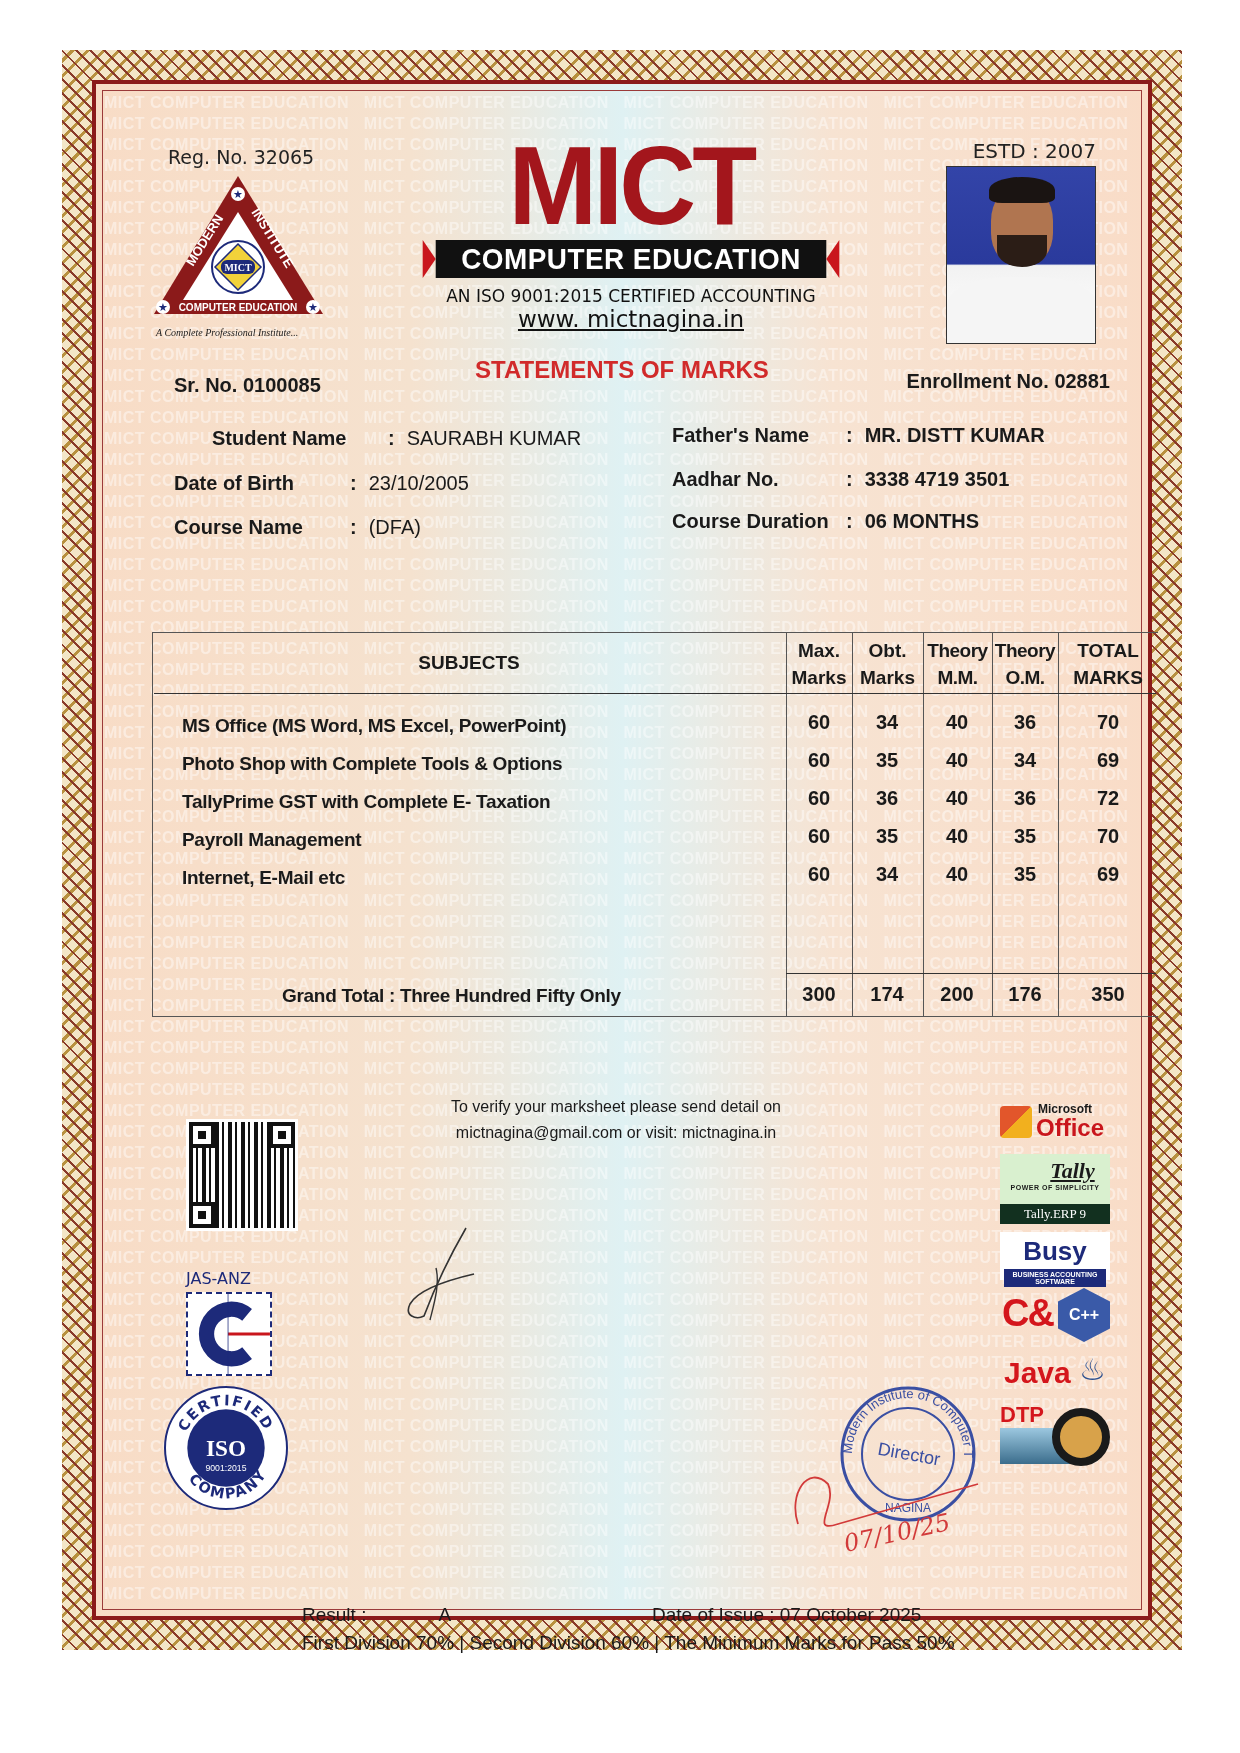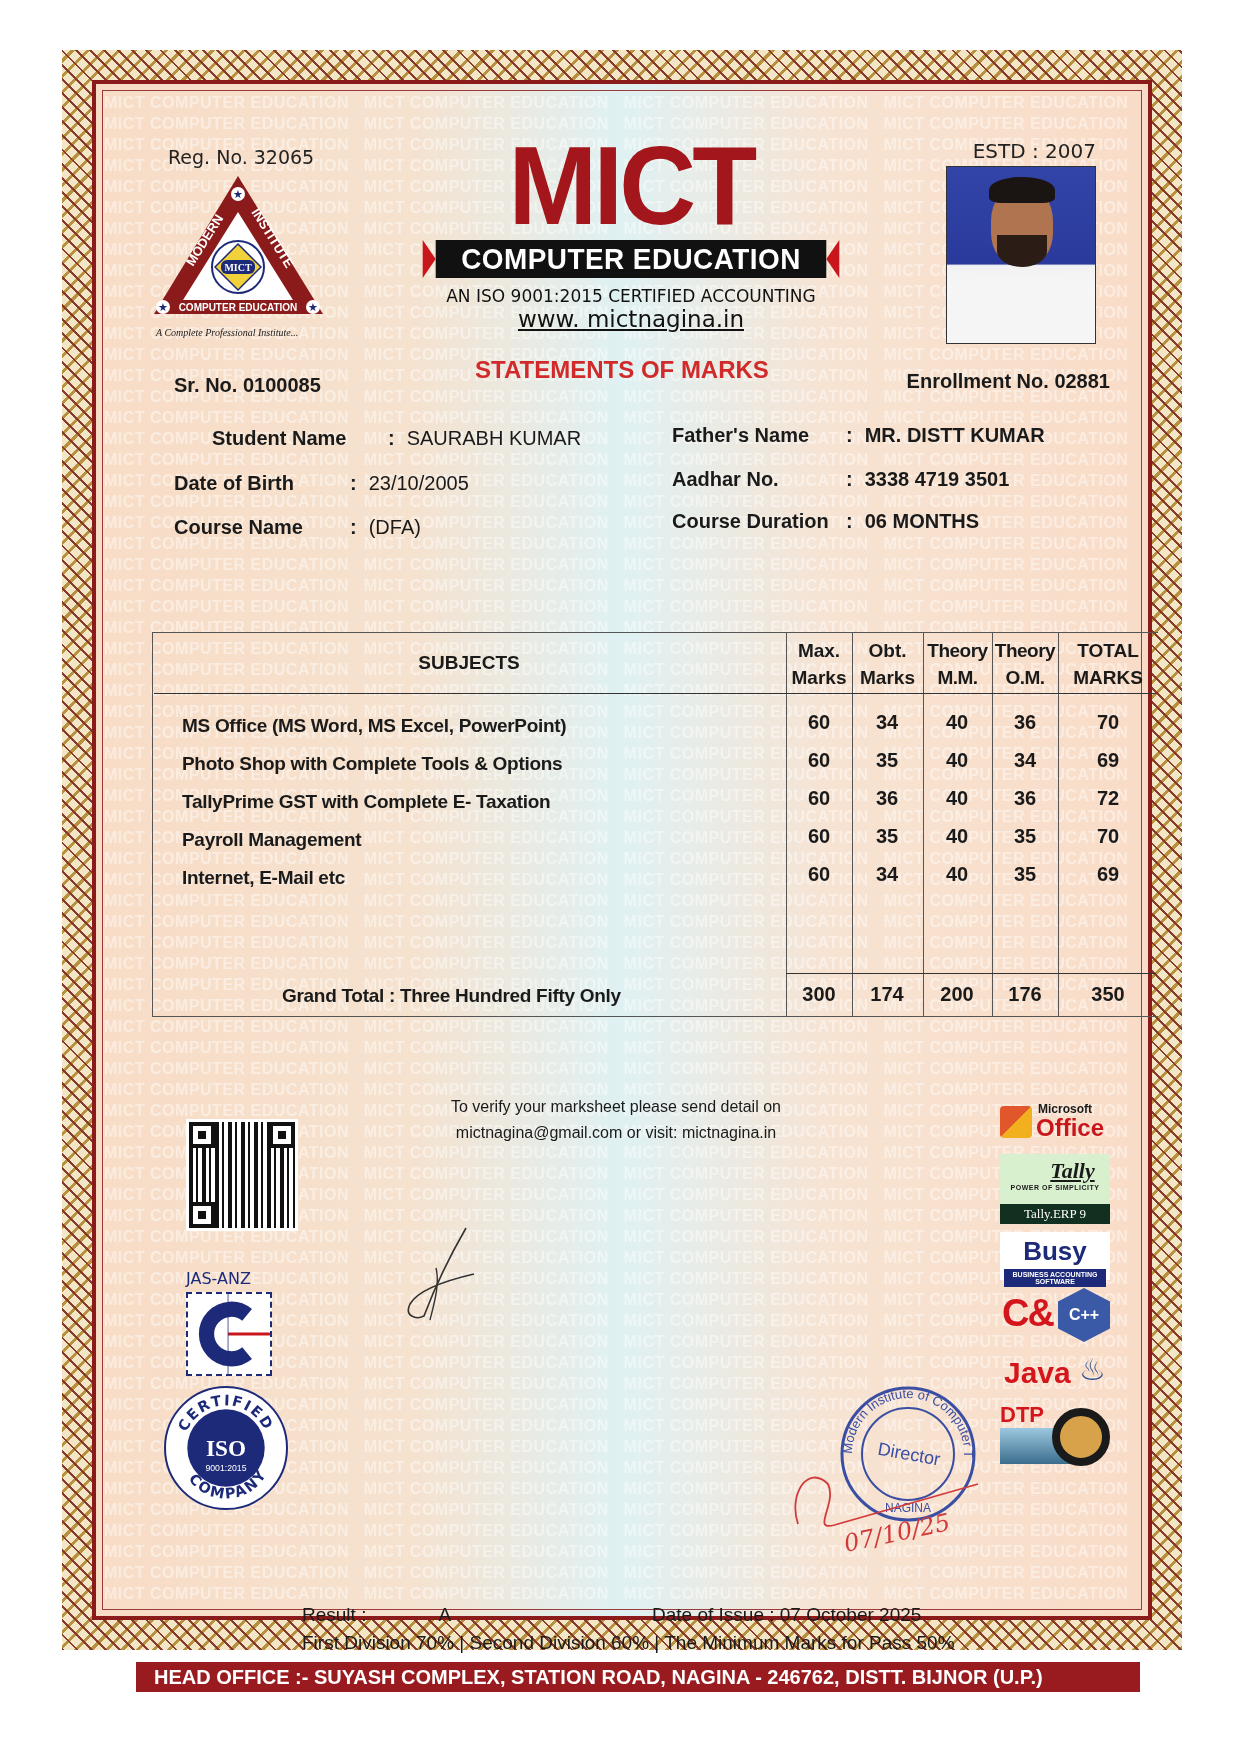--- a/index.html
+++ b/index.html
@@ -403,15 +403,14 @@
 
     <div class="result">
       <span>Result :</span><span class="val">A</span>
     </div>
     <div class="issue">
       <span>Date of Issue :</span>
       <span>07 October  2025</span>
     </div>
     <div class="divs">First Division 70%  |  Second Division 60%  |  The Minimum Marks for Pass 50%</div>
 
-    <div class="footer">HEAD OFFICE :-  SUYASH COMPLEX, STATION ROAD, NAGINA -  246762, DISTT. BIJNOR (U.P.)</div>
   </div>
 </div>
 
 </body></html>

